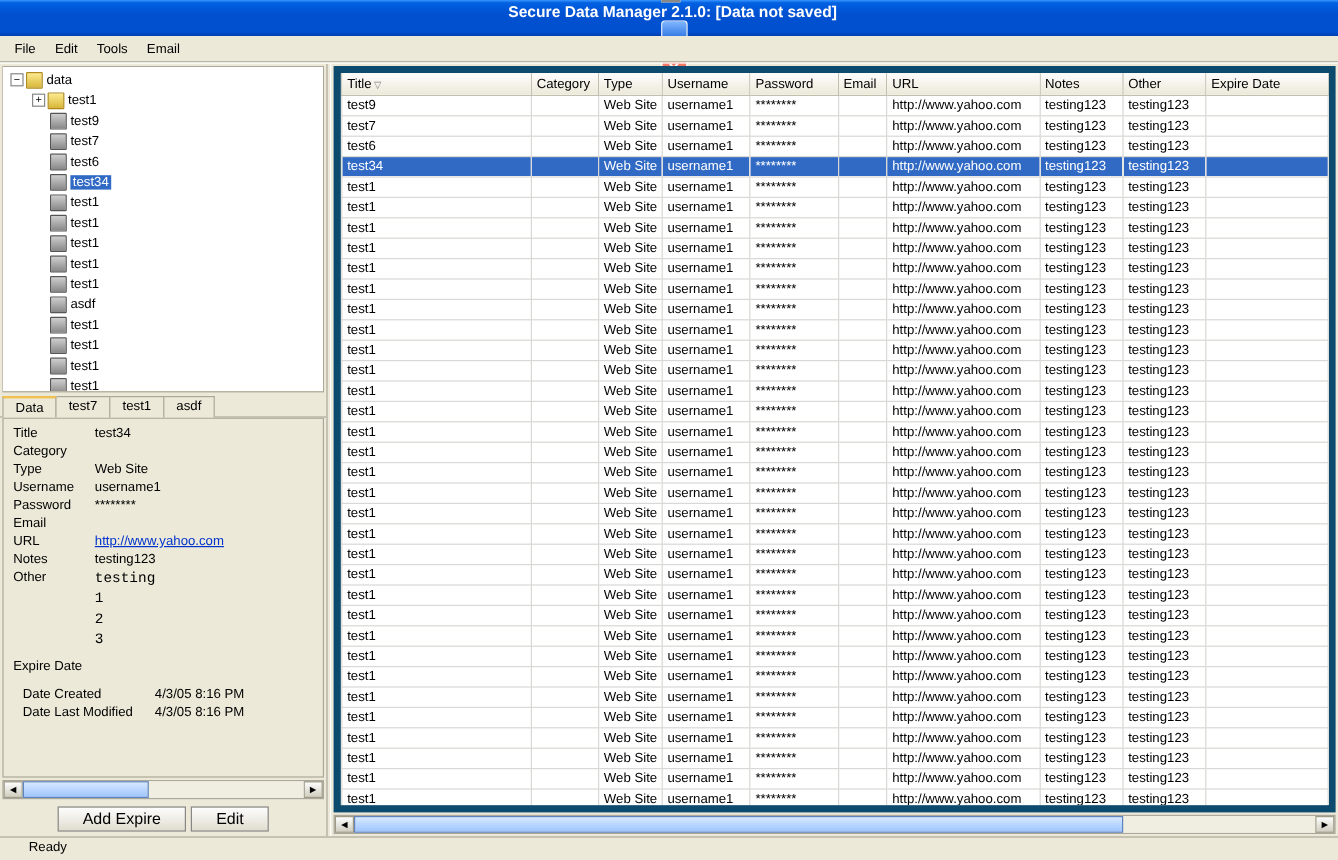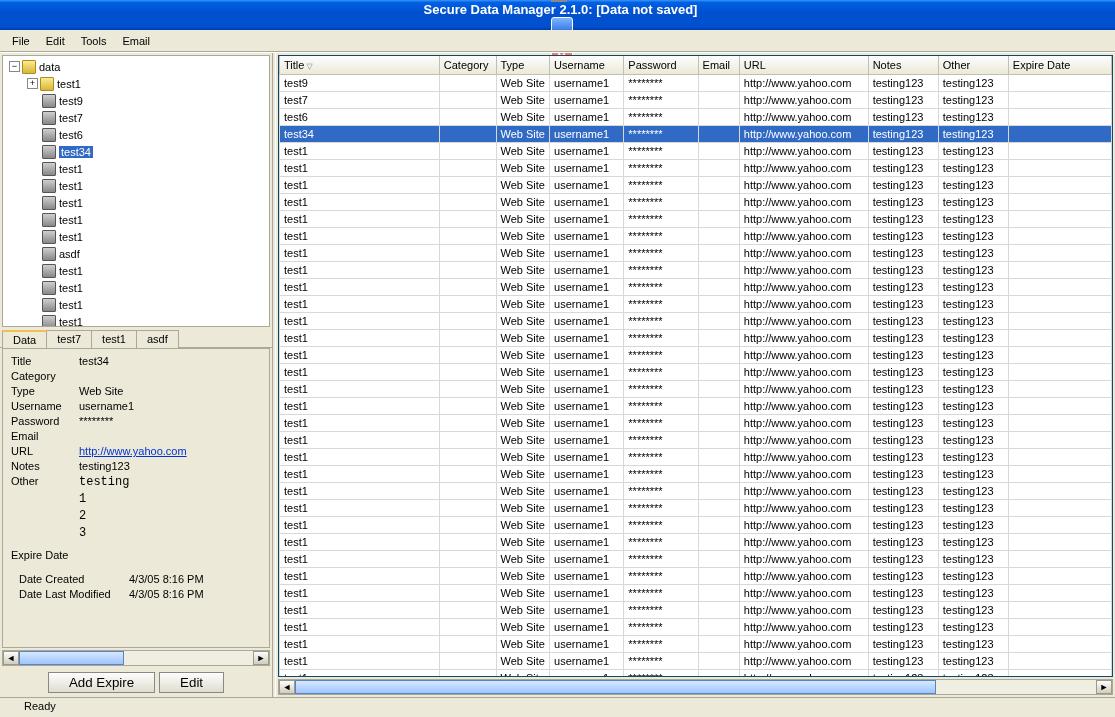--- a/index.html
+++ b/index.html
@@ -201,21 +201,21 @@
 }
 .btn {
   padding: 2px 20px;
   border: 1px solid #888;
   background: linear-gradient(#fdfdfd,#e0ddcf);
   cursor: pointer;
 }
 .tablewrap {
   flex: 1;
   background: #fff;
-  border: 1px solid #0c4a6e;
+  border: 6px solid #0c4a6e;
   margin: 2px;
   overflow: auto;
   position: relative;
   min-height: 0;
 }
 table {
   border-collapse: collapse;
   width: 100%;
   table-layout: fixed;
 }

